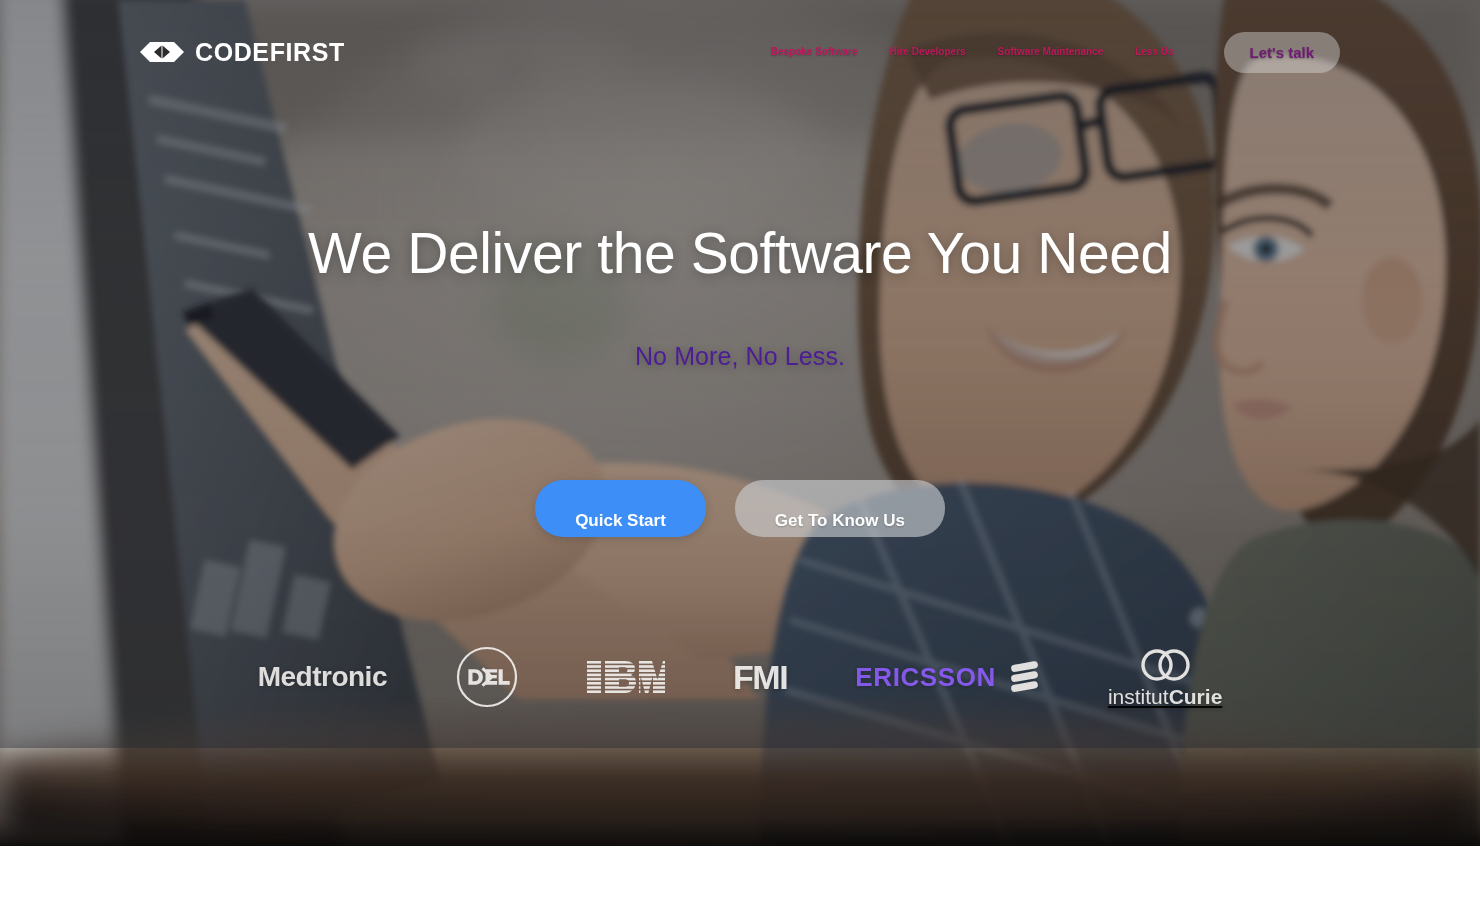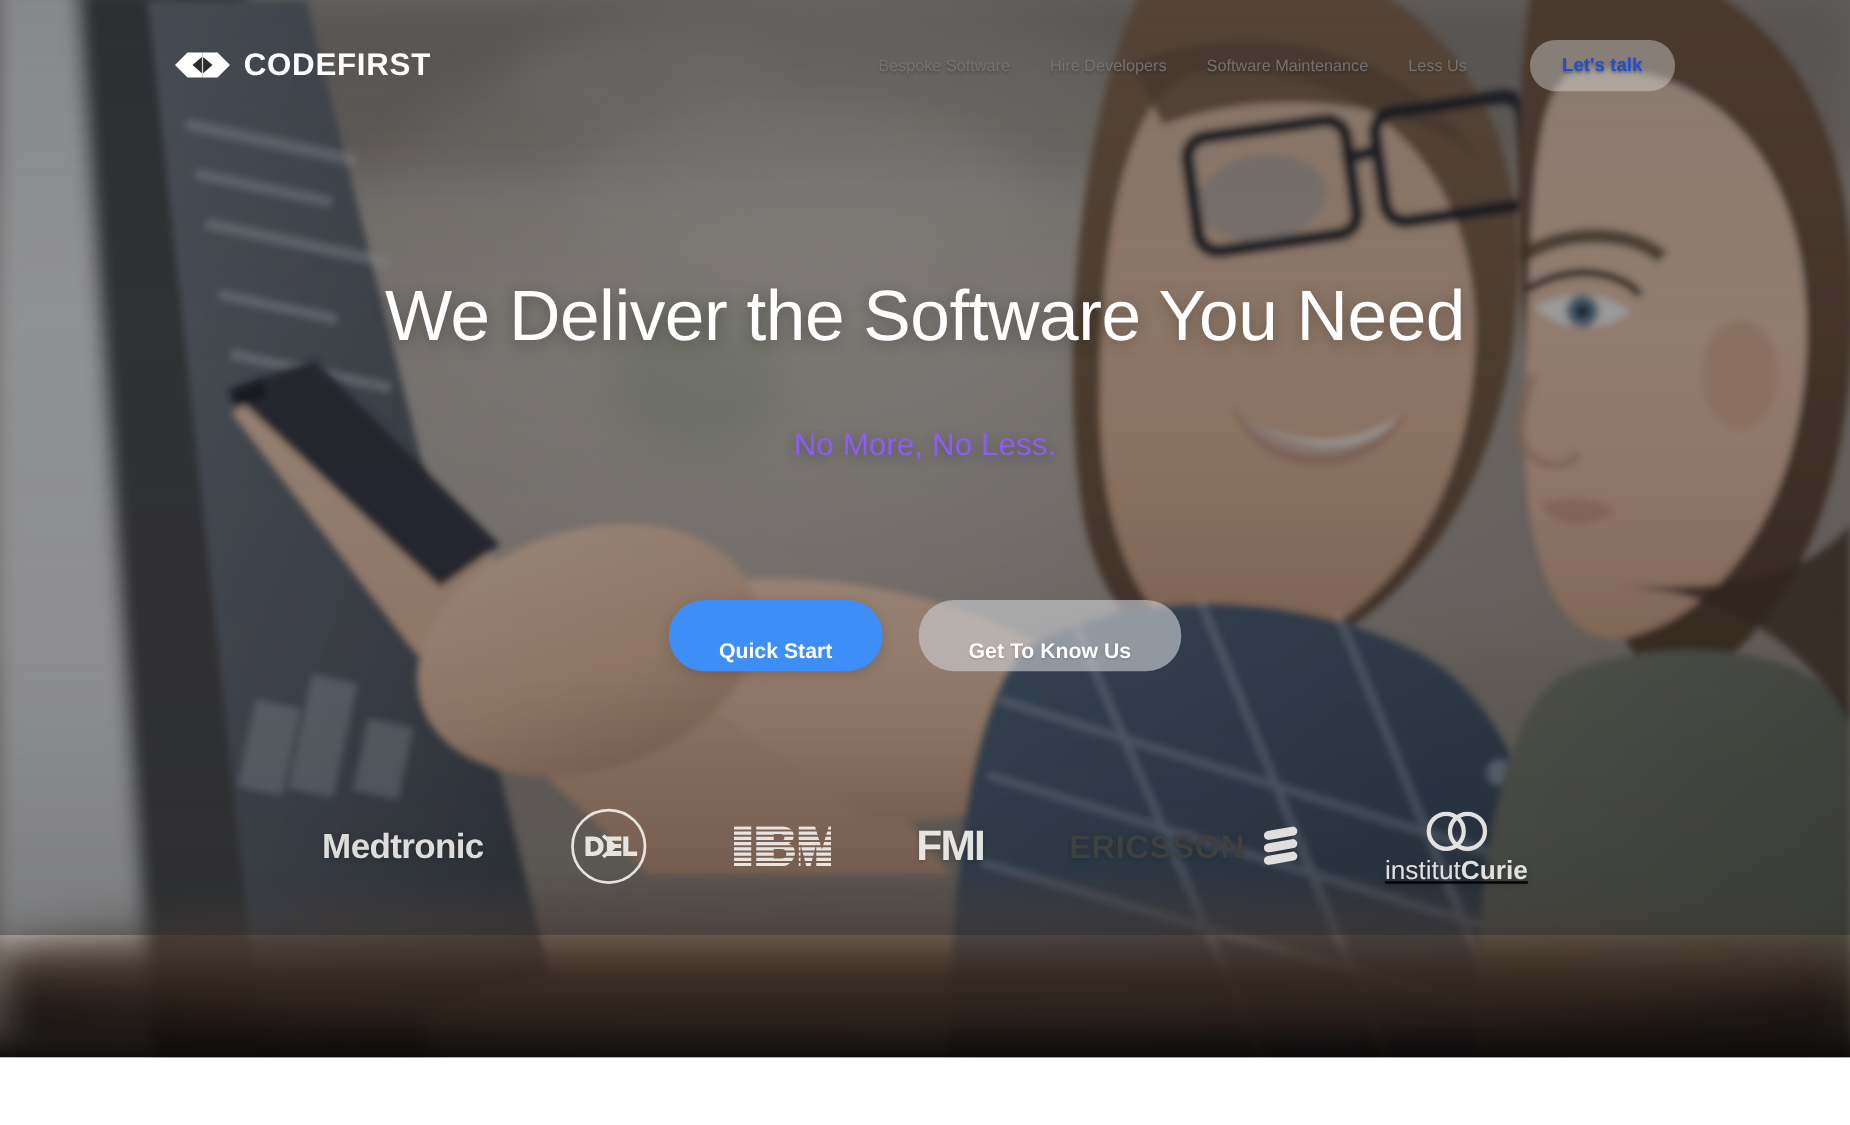--- a/index.html
+++ b/index.html
@@ -49,51 +49,51 @@
   .brand-mark { width:44px; height:26px; display:block; flex:none; }
   .brand-name {
     color:#ffffff; font-size:25px; font-weight:bold;
     letter-spacing:0.6px; white-space:nowrap; line-height:1;
   }
 
   .main-nav {
     margin-left:auto; display:flex; align-items:center; gap:0;
   }
   .nav-link {
-    color:#737373; font-size:13px; font-weight:normal;
+    color:#be185d; font-size:10px; font-weight:bold;
     text-decoration:none; white-space:nowrap;
     padding:0 16px; line-height:1;
     text-shadow:0 1px 2px rgba(0,0,0,.25);
   }
 
   .lets-talk {
     margin-left:34px;
     background:rgba(225,225,225,0.42);
-    color:#1d4ed8; font-size:15px; font-weight:bold;
+    color:#701a75; font-size:15px; font-weight:bold;
     border:none; border-radius:22px;
     padding:0 26px; height:41px; line-height:41px;
     white-space:nowrap; cursor:pointer;
     text-shadow:0 1px 2px rgba(0,0,0,.28);
   }
 
   
   .hero-copy {
     position:absolute; left:0; top:0; width:1480px; height:748px;
     z-index:5; display:flex; flex-direction:column; align-items:center;gap:44px;
   }
   .hero-title {
     margin-top:223px;
     color:#ffffff;
     font-size:57px; font-weight:normal; line-height:1.08;
     letter-spacing:-0.4px; text-align:center;
     text-shadow:0 2px 12px rgba(0,0,0,.30);
   }
   .hero-sub {
     margin-top:13px;
-    color:#8b5cf6; font-size:25px; font-weight:normal;
+    color:#4c1d95; font-size:25px; font-weight:normal;
     letter-spacing:0.1px; text-align:center;
     text-shadow:0 2px 10px rgba(0,0,0,.32);
   }
 
   .hero-actions { margin-top:65px; display:flex; gap:29px; }
   .btn {
     border:none; cursor:pointer; border-radius:28px;
     font-size:17px; font-weight:bold; color:#ffffff;
     height:57px; line-height:57px; padding:12px 40px; white-space:nowrap;
   }
@@ -115,21 +115,21 @@
     letter-spacing:-0.5px; line-height:1;
     text-shadow:0 1px 4px rgba(0,0,0,.25);
   }
   .logo-fmi {
     color:#f1efed; font-size:34px; font-weight:bold;
     letter-spacing:-1.4px; line-height:1;
     text-shadow:0 1px 4px rgba(0,0,0,.25);
   }
   .logo-ericsson-wrap { display:flex; align-items:center; gap:14px; }
   .logo-ericsson-text {
-    color:#404040; font-size:26px; font-weight:bold;
+    color:#8b5cf6; font-size:26px; font-weight:bold;
     letter-spacing:0.6px; line-height:1;
     text-shadow:0 1px 4px rgba(0,0,0,.25);
   }
   .logo-curie-wrap { display:flex; flex-direction:column; align-items:center; gap:4px;text-decoration:underline; }
   .logo-curie-text {
     color:#efedeb; font-size:21px; line-height:1; white-space:nowrap;
     text-shadow:0 1px 4px rgba(0,0,0,.25);
   }
   .logo-curie-text .thin { font-weight:normal; }
   .logo-curie-text .bold { font-weight:bold; }

